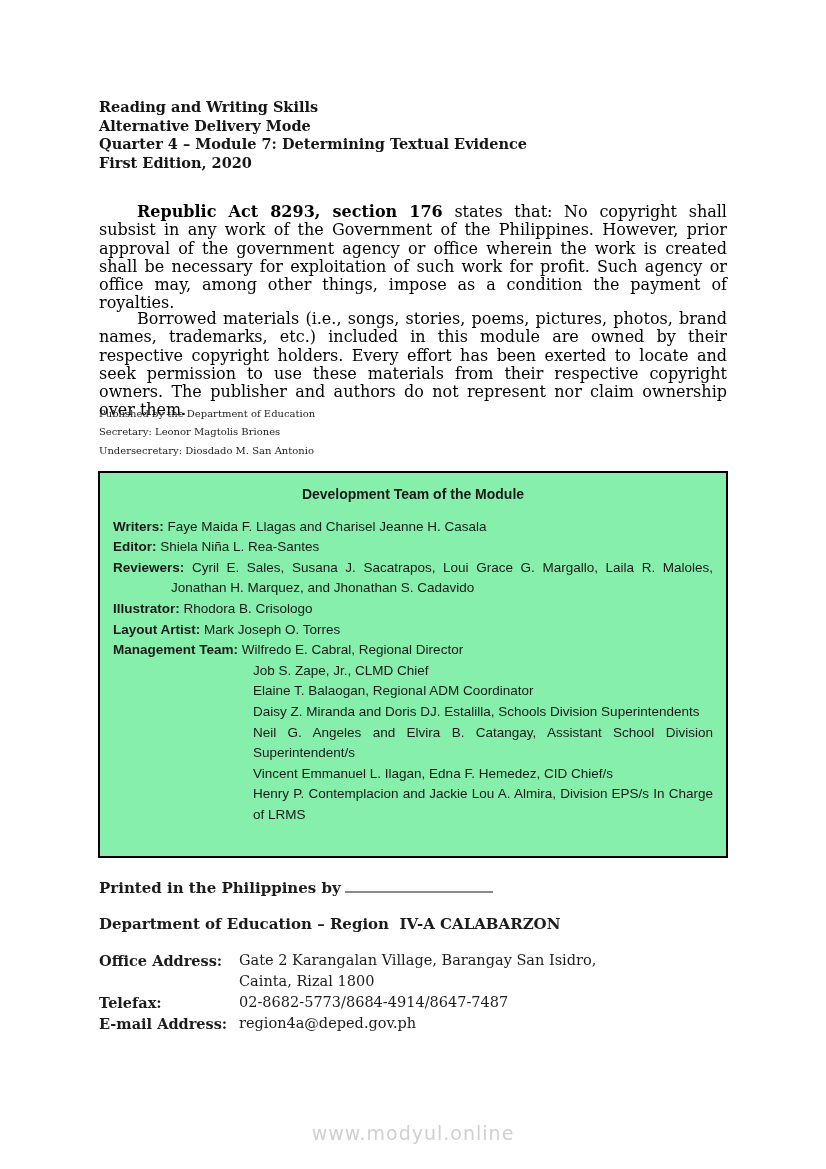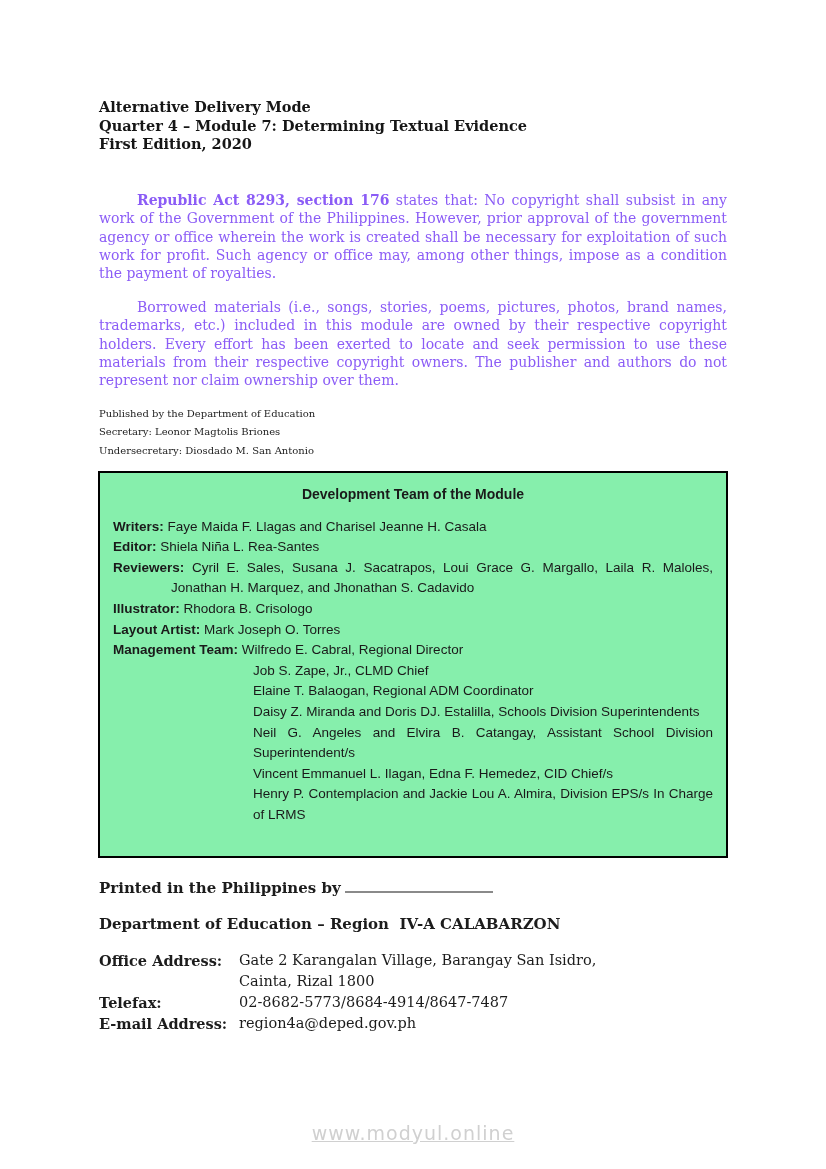--- a/index.html
+++ b/index.html
@@ -24,25 +24,26 @@
     font-weight: bold;
     font-size: 14.5px;
     line-height: 18.5px;
     color: #161616;
   }
 
   
   .para {
     position: absolute;
     left: 99px; width: 628px;
-    font-size: 14px;
+    font-size: 16px;
     line-height: 18.3px;
     text-align: justify;
     text-indent: 38px;
-    color: #8b5cf6;
+    color: #000000;
+    margin-top: 12px;
   }
   .para1 { top: 191px; }
   .para2 { top: 298px; }
   .para .bold { font-weight: bold; }
 
   .published-block {
     position: absolute;
     top: 405px; left: 99px; width: 640px;
     font-size: 10px;
     line-height: 18.3px;
@@ -116,29 +117,29 @@
 
   
   .watermark {
     position: absolute;
     top: 1122px; left: 0; width: 100%;
     text-align: center;
     font-family: "DejaVu Sans", sans-serif;
     font-size: 19px;
     letter-spacing: 1px;
     color: #d0d0d0;
-    text-decoration: underline;
   }
 </style>
 </head>
 <body>
 
 <div class="page">
 
   <div class="header-block">
+    <div>Reading and Writing Skills</div>
     <div>Alternative Delivery Mode</div>
     <div>Quarter 4 – Module 7: Determining Textual Evidence</div>
     <div>First Edition, 2020</div>
   </div>
 
   <p class="para para1"><span class="bold">Republic Act 8293, section 176</span><span> states that: No copyright shall subsist in any work of the Government of the Philippines. However, prior approval of the government agency or office wherein the work is created shall be necessary for exploitation of such work for profit. Such agency or office may, among other things, impose as a condition the payment of royalties.</span></p>
 
   <p class="para para2">Borrowed materials (i.e., songs, stories, poems, pictures, photos, brand names, trademarks, etc.) included in this module are owned by their respective copyright holders. Every effort has been exerted to locate and seek permission to use these materials from their respective copyright owners. The publisher and authors do not represent nor claim ownership over them.</p>
 
   <div class="published-block">

